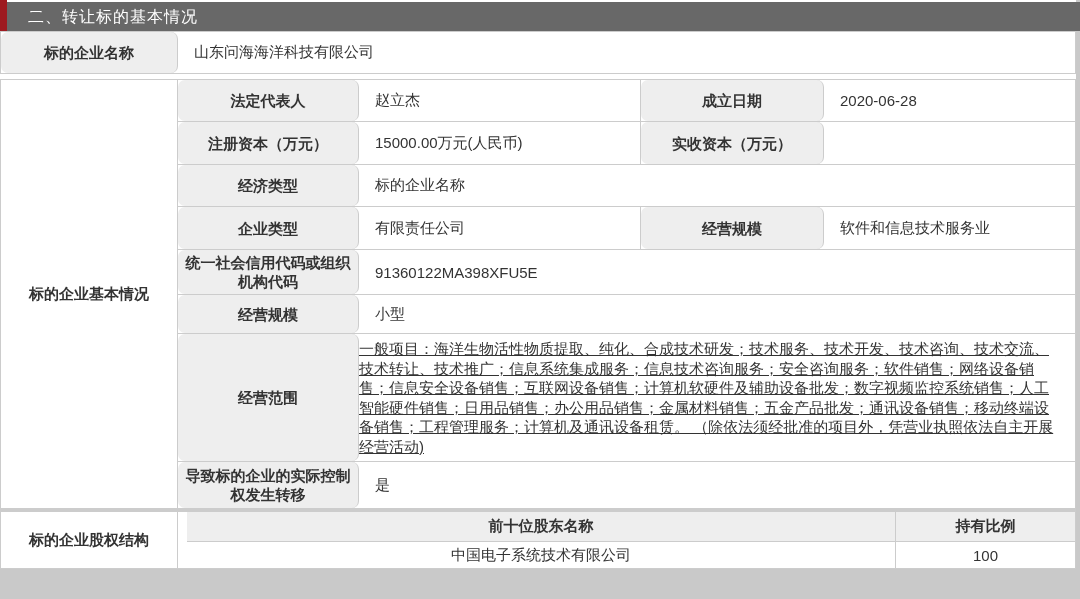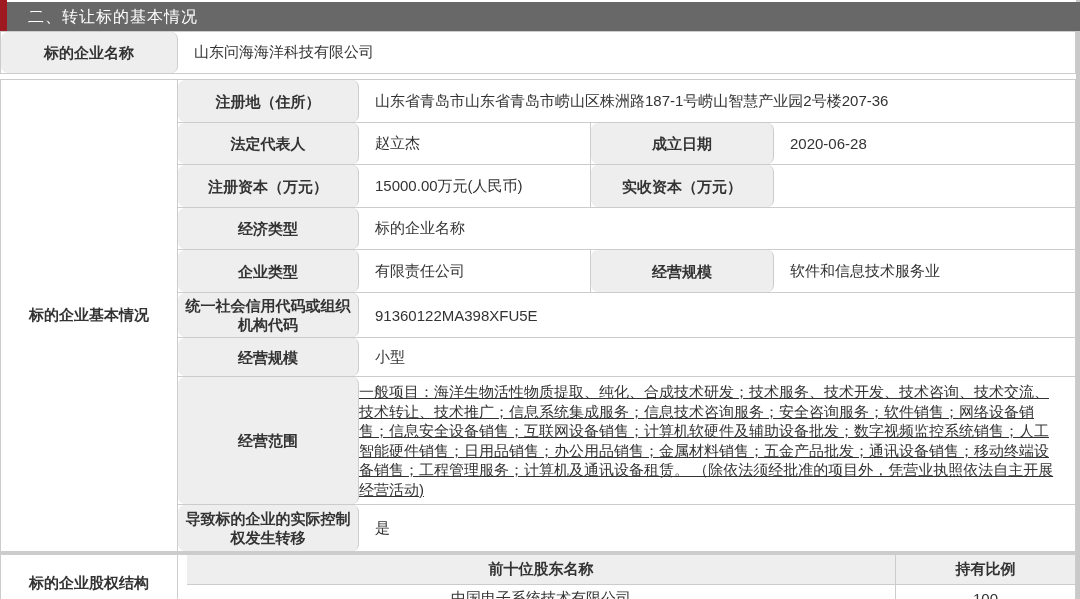--- a/index.html
+++ b/index.html
@@ -38,21 +38,21 @@
     background:#eeeeee;font-weight:bold;
     display:flex;align-items:center;justify-content:center;
     text-align:center;padding:0 4px;border-right:1px solid #ccc;
     line-height:19px;
     border-radius:7px;
   }
   .val{display:flex;align-items:center;padding:12px 16px;background:#fff;}
   .val.mid{border-right:1px solid #ccc;}
   .c1{width:177px;}
   .c2{width:181px;}
-  .c3{width:232px;}
+  .c3{width:282px;}
   .c4{width:183px;}
   .c5{flex:1 1 auto;width:auto;}
   .flex1{flex:1 1 auto;width:auto;}
   
   .h41{height:41px;}.h42{height:42px;}.h44{height:44px;}
   .h38{height:38px;}.h46{height:46px;}
   
   .group-sec{display:flex;}
   .group-cell{
     width:177px;flex-shrink:0;border-right:1px solid #ccc;
@@ -94,24 +94,20 @@
       <div class="cell flex1 val">山东问海海洋科技有限公司</div>
     </div>
   </div>
 
   <div class="gap"></div>
 
   <div class="tbl-sec group-sec">
     <div class="group-cell">标的企业基本情况</div>
     <div class="group-rows">
 
-      <div class="trow h42">
-        <div class="cell c2 lbl">注册地（住所）</div>
-        <div class="cell flex1 val">山东省青岛市山东省青岛市崂山区株洲路187-1号崂山智慧产业园2号楼207-36</div>
-      </div>
 
       <div class="trow h41">
         <div class="cell c2 lbl">法定代表人</div>
         <div class="cell c3 val mid">赵立杰</div>
         <div class="cell c4 lbl">成立日期</div>
         <div class="cell c5 val">2020-06-28</div>
       </div>
 
       <div class="trow h42">
         <div class="cell c2 lbl">注册资本（万元）</div>

